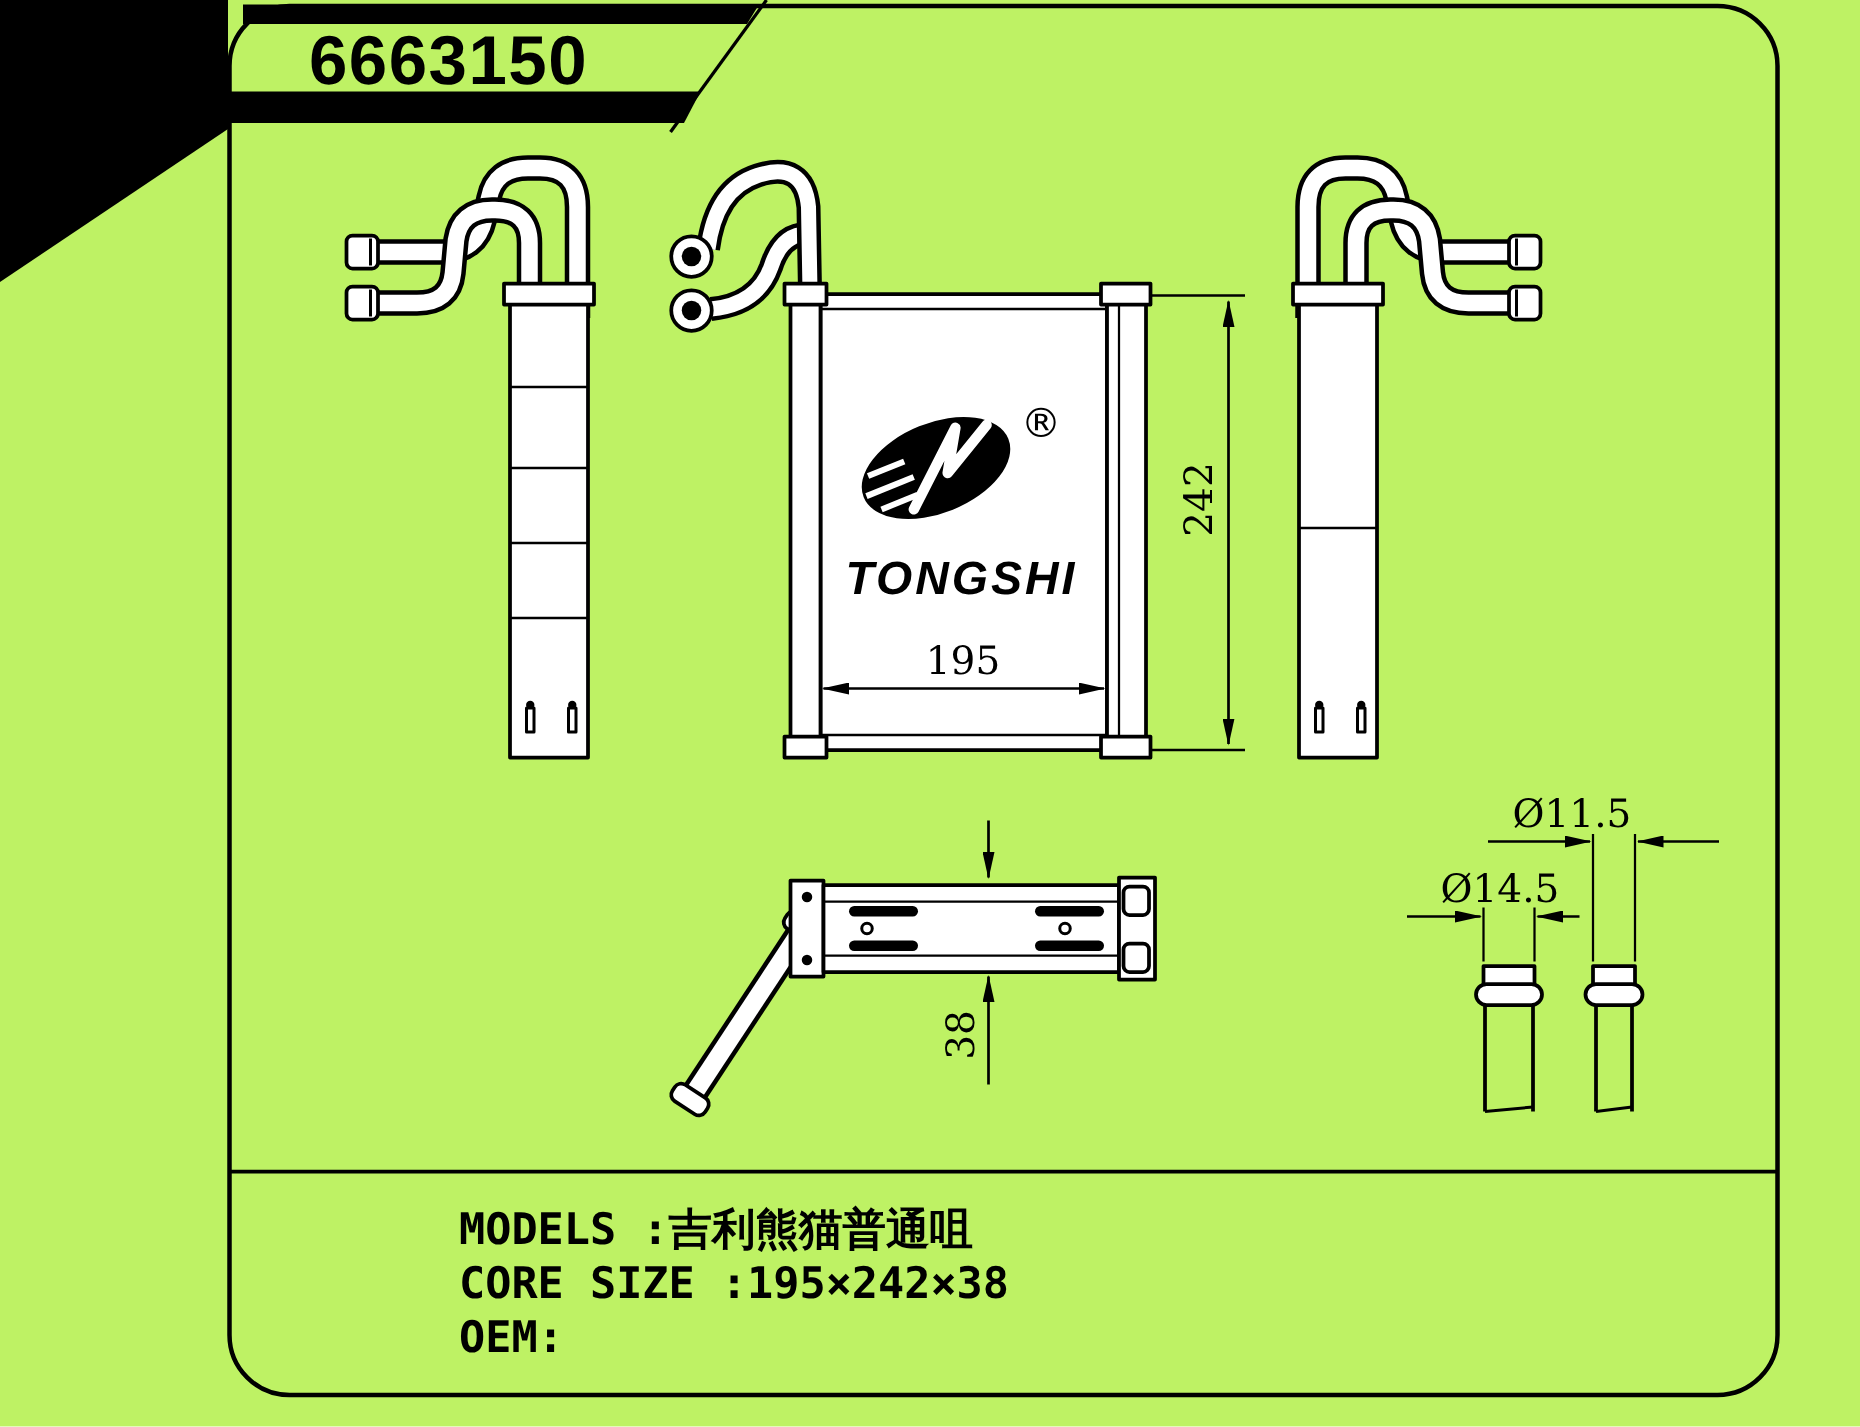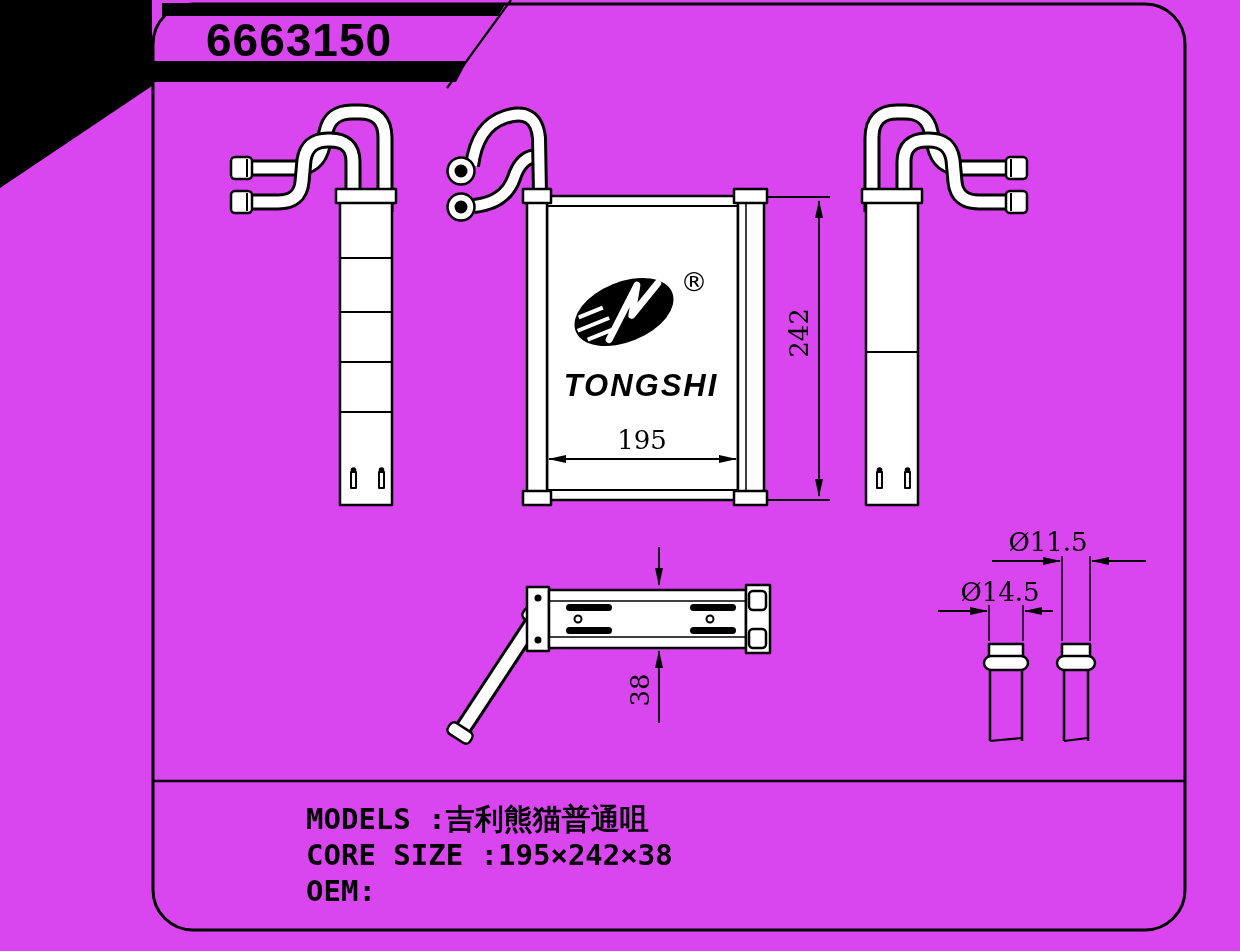--- a/index.html
+++ b/index.html
@@ -1,19 +1,19 @@
 <!DOCTYPE html>
 <html><head>
 <meta charset="utf-8">
 <style>
   html,body{margin:0;padding:0;background:#ffffff;}
   .page{
     position:relative;
     width:1240px;height:951px;
-    background:#d946ef;
+    background:#bef264;
     overflow:hidden;
     font-family:"Liberation Sans",sans-serif;
   }
   .page svg{position:absolute;left:0;top:0;display:block;}
   text{user-select:none;}
 </style>
 </head>
 <body>
 
 <div class="page">

